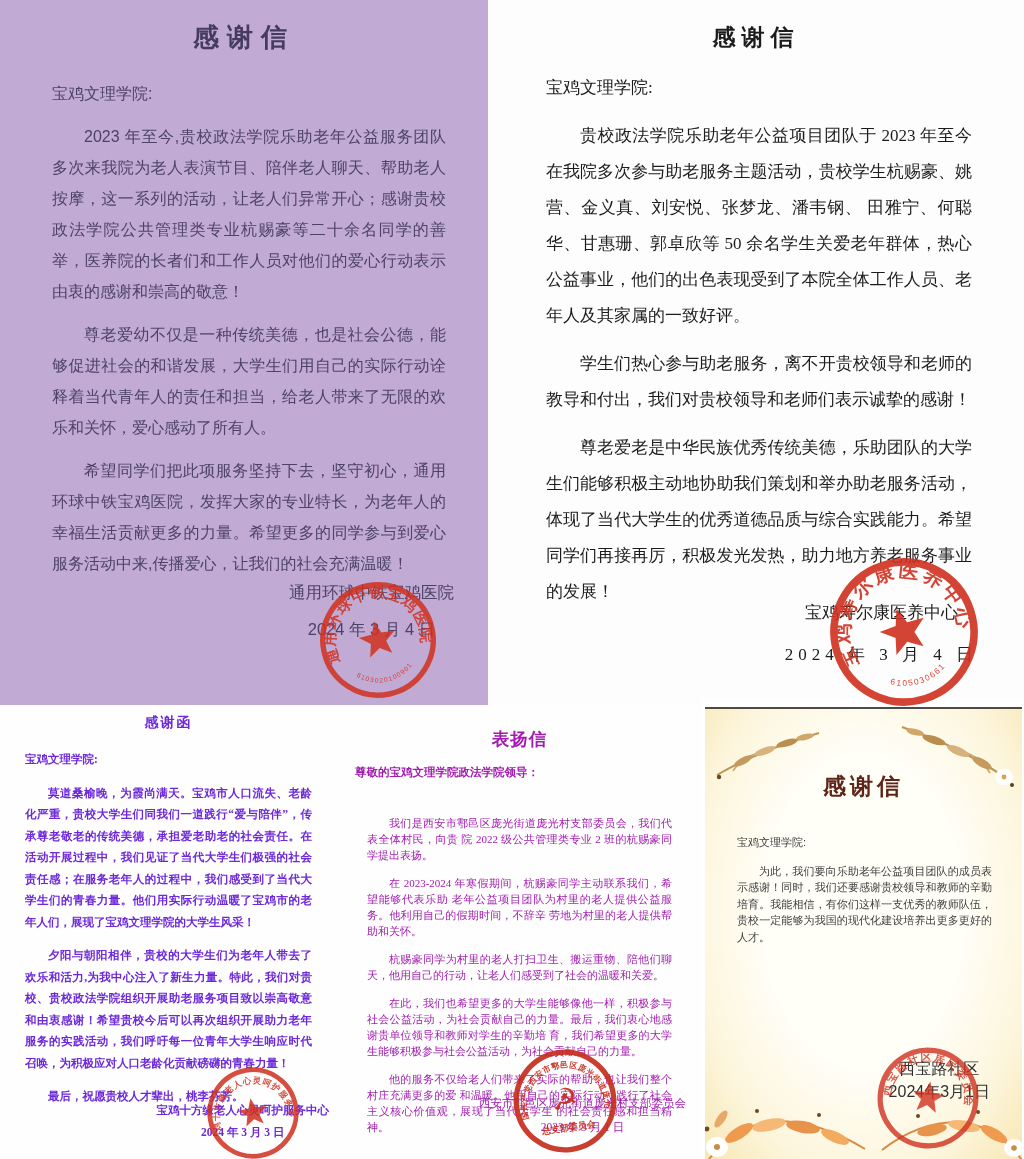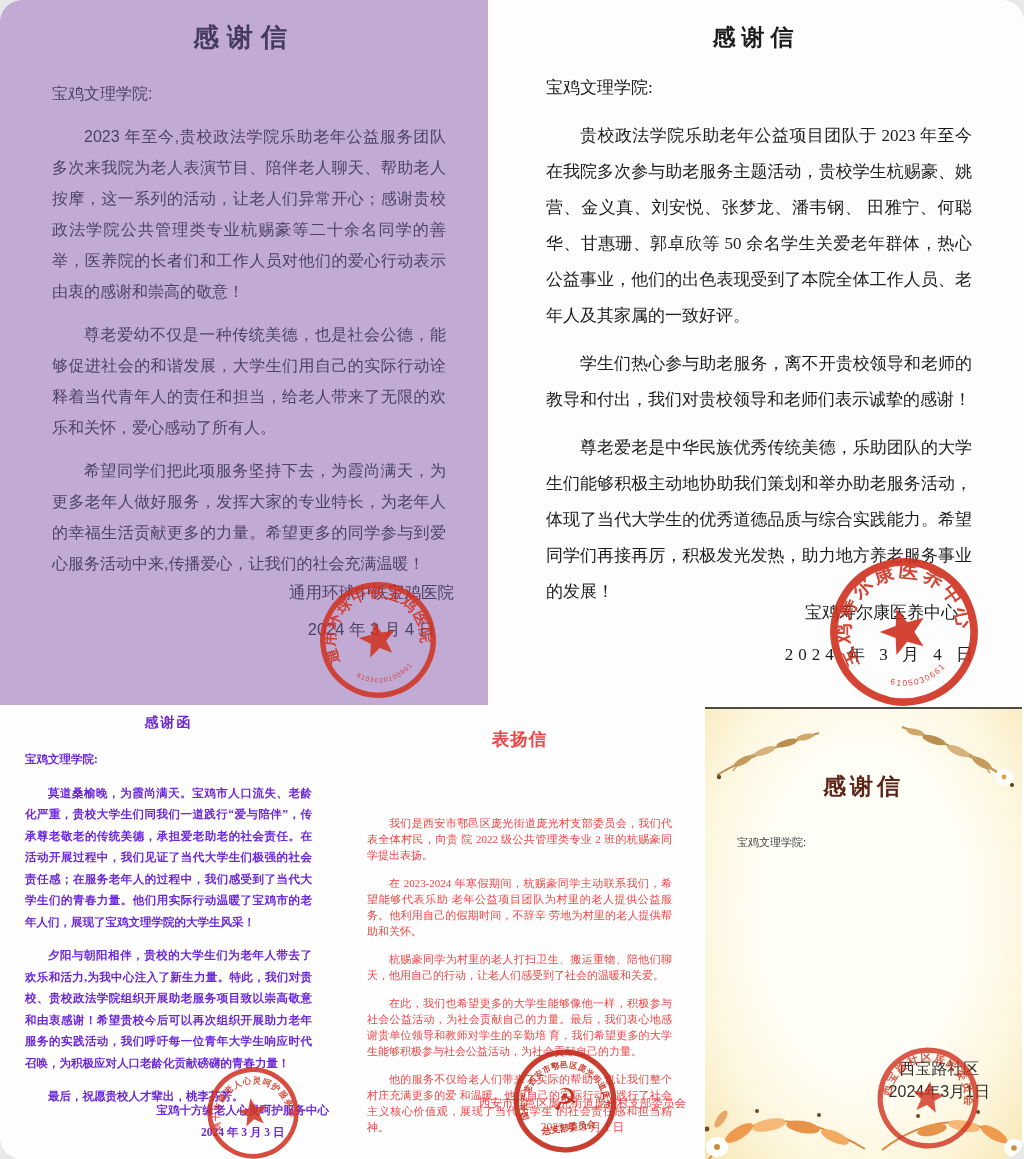--- a/index.html
+++ b/index.html
@@ -1,17 +1,17 @@
 <!DOCTYPE html>
 <html><head>
 <meta charset="utf-8">
 <style>
   html,body{margin:0;padding:0;background:#e8e8e8;}
   #canvas{position:relative;width:1024px;height:1159px;background:#ffffff;overflow:hidden;
-          font-family:"Liberation Sans","DejaVu Sans",sans-serif;border-radius:22px;}
+          font-family:"Liberation Sans","DejaVu Sans",sans-serif;}
   .letter{position:absolute;overflow:hidden;}
   .letter p{margin:12px;text-indent:2em;text-align:justify;}
   .salut{text-indent:0 !important;}
 
   
   #l1{left:0;top:0;width:488px;height:705px;background:#c1aad3;color:#4e4366;}
   #l1 .title{position:absolute;top:20px;left:0;width:100%;text-align:center;
              font-size:26px;font-weight:600;letter-spacing:8px;color:#453b5e;}
   #l1 .body{position:absolute;top:66px;left:40px;right:30px;font-size:16px;line-height:31px;}
   #l1 .salut{margin-bottom:2px;}
@@ -28,21 +28,21 @@
 
   
   #l3{left:0;top:705px;width:337px;height:563px;background:#fefefe;color:#6d28d9;
       font-family:"Liberation Serif","DejaVu Serif",serif;}
   #l3 .title{position:absolute;top:9px;left:0;width:100%;text-align:center;
              font-size:14px;font-weight:700;letter-spacing:2px;}
   #l3 .body{position:absolute;top:32px;left:13px;right:13px;font-size:11.5px;font-weight:700;line-height:21.5px;}
   #l3 .sig{position:absolute;top:394px;right:8px;text-align:center;font-size:11.5px;font-weight:700;line-height:22px;}
 
   
-  #l4{left:337px;top:705px;width:365px;height:454px;background:#fefefe;color:#ef4444;
+  #l4{left:337px;top:705px;width:365px;height:454px;background:#fefefe;color:#a21caf;
       font-family:"Liberation Serif","DejaVu Serif",serif;}
   #l4 .title{position:absolute;top:22px;left:0;width:100%;text-align:center;
              font-size:17.5px;font-weight:700;letter-spacing:1px;font-family:"Liberation Sans",sans-serif;}
   #l4 .salutline{position:absolute;top:60px;left:18px;right:18px;font-size:11.5px;font-weight:700;}
   #l4 .body{position:absolute;top:98px;left:18px;right:18px;font-size:11px;line-height:16px;}
   #l4 .sig{position:absolute;top:386px;right:16px;text-align:center;font-size:11.5px;line-height:24px;}
 
   
   #l5{left:702px;top:700px;width:322px;height:459px;background:#ffffff;}
   #l5 .card{position:absolute;left:3px;top:7px;right:2px;bottom:0;
@@ -66,21 +66,21 @@
 <body>
 
 <div id="canvas">
 
   <section class="letter" id="l1">
     <div class="title">感谢信</div>
     <div class="body">
       <p class="salut">宝鸡文理学院:</p>
       <p>2023 年至今,贵校政法学院乐助老年公益服务团队多次来我院为老人表演节目、陪伴老人聊天、帮助老人按摩，这一系列的活动，让老人们异常开心；感谢贵校政法学院公共管理类专业杭赐豪等二十余名同学的善举，医养院的长者们和工作人员对他们的爱心行动表示由衷的感谢和崇高的敬意！</p>
       <p>尊老爱幼不仅是一种传统美德，也是社会公德，能够促进社会的和谐发展，大学生们用自己的实际行动诠释着当代青年人的责任和担当，给老人带来了无限的欢乐和关怀，爱心感动了所有人。</p>
-      <p>希望同学们把此项服务坚持下去，为霞尚满天，为更多老年人做好服务，发挥大家的专业特长，为老年人的幸福生活贡献更多的力量。希望更多的同学参与到爱心服务活动中来,传播爱心，让我们的社会充满温暖！</p>
+      <p>希望同学们把此项服务坚持下去，坚守初心，通用环球中铁宝鸡医院，发挥大家的专业特长，为老年人的幸福生活贡献更多的力量。希望更多的同学参与到爱心服务活动中来,传播爱心，让我们的社会充满温暖！</p>
     </div>
     <div class="sig">
       <div>通用环球中铁宝鸡医院</div>
       <div>2024 年 3 月 4 日</div>
     </div>
   </section>
 
   <section class="letter" id="l2">
     <div class="title">感谢信</div>
     <div class="body">
@@ -104,20 +104,21 @@
       <p>最后，祝愿贵校人才辈出，桃李芬芳。</p>
     </div>
     <div class="sig">
       <div>宝鸡十方缘老人心灵呵护服务中心</div>
       <div>2024 年 3 月 3 日</div>
     </div>
   </section>
 
   <section class="letter" id="l4">
     <div class="title">表扬信</div>
+    <div class="salutline salut">尊敬的宝鸡文理学院政法学院领导：</div>
     <div class="body">
       <p>我们是西安市鄠邑区庞光街道庞光村支部委员会，我们代表全体村民，向贵 院 2022 级公共管理类专业 2 班的杭赐豪同学提出表扬。</p>
       <p>在 2023-2024 年寒假期间，杭赐豪同学主动联系我们，希望能够代表乐助 老年公益项目团队为村里的老人提供公益服务。他利用自己的假期时间，不辞辛 劳地为村里的老人提供帮助和关怀。</p>
       <p>杭赐豪同学为村里的老人打扫卫生、搬运重物、陪他们聊天，他用自己的行动，让老人们感受到了社会的温暖和关爱。</p>
       <p>在此，我们也希望更多的大学生能够像他一样，积极参与社会公益活动，为社会贡献自己的力量。最后，我们衷心地感谢贵单位领导和教师对学生的辛勤培 育，我们希望更多的大学生能够积极参与社会公益活动，为社会贡献自己的力量。</p>
       <p>他的服务不仅给老人们带来了实际的帮助，也让我们整个村庄充满更多的爱 和温暖。他用自己的实际行动，践行了社会主义核心价值观，展现了当代大学生 的社会责任感和担当精神。</p>
     </div>
     <div class="sig">
       <div>西安市鄠邑区庞光街道庞光村支部委员会</div>
       <div>2023 年 3 月 1 日</div>
@@ -147,20 +148,21 @@
         <g>
           <ellipse cx="12" cy="58" rx="9" ry="8" fill="#ffffff"></ellipse>
           <circle cx="12" cy="58" r="2.4" fill="#d9a44a"></circle>
         </g>
         <circle cx="4" cy="66" r="2" fill="#5d3e1c"></circle>
       </svg>
 
       <div class="title">感谢信</div>
       <div class="body">
         <p class="salut">宝鸡文理学院:</p>
+        <p>为此，我们要向乐助老年公益项目团队的成员表示感谢！同时，我们还要感谢贵校领导和教师的辛勤培育。我能相信，有你们这样一支优秀的教师队伍，贵校一定能够为我国的现代化建设培养出更多更好的人才。</p>
       </div>
       <div class="sig">
         <div>西宝路社区</div>
         <div>2024年3月1日</div>
       </div>
 
       <svg class="floral" style="left:-6px;bottom:-4px;" width="170" height="100" viewBox="0 0 170 100">
         <path d="M10,96 Q40,60 78,58 Q120,58 166,86" stroke="#d98a43" stroke-width="2" fill="none"></path>
         <ellipse cx="40" cy="70" rx="16" ry="6" fill="#ef9a4e" transform="rotate(-32 40 70)"></ellipse>
         <ellipse cx="70" cy="62" rx="17" ry="6" fill="#f6b877" transform="rotate(-12 70 62)"></ellipse>

